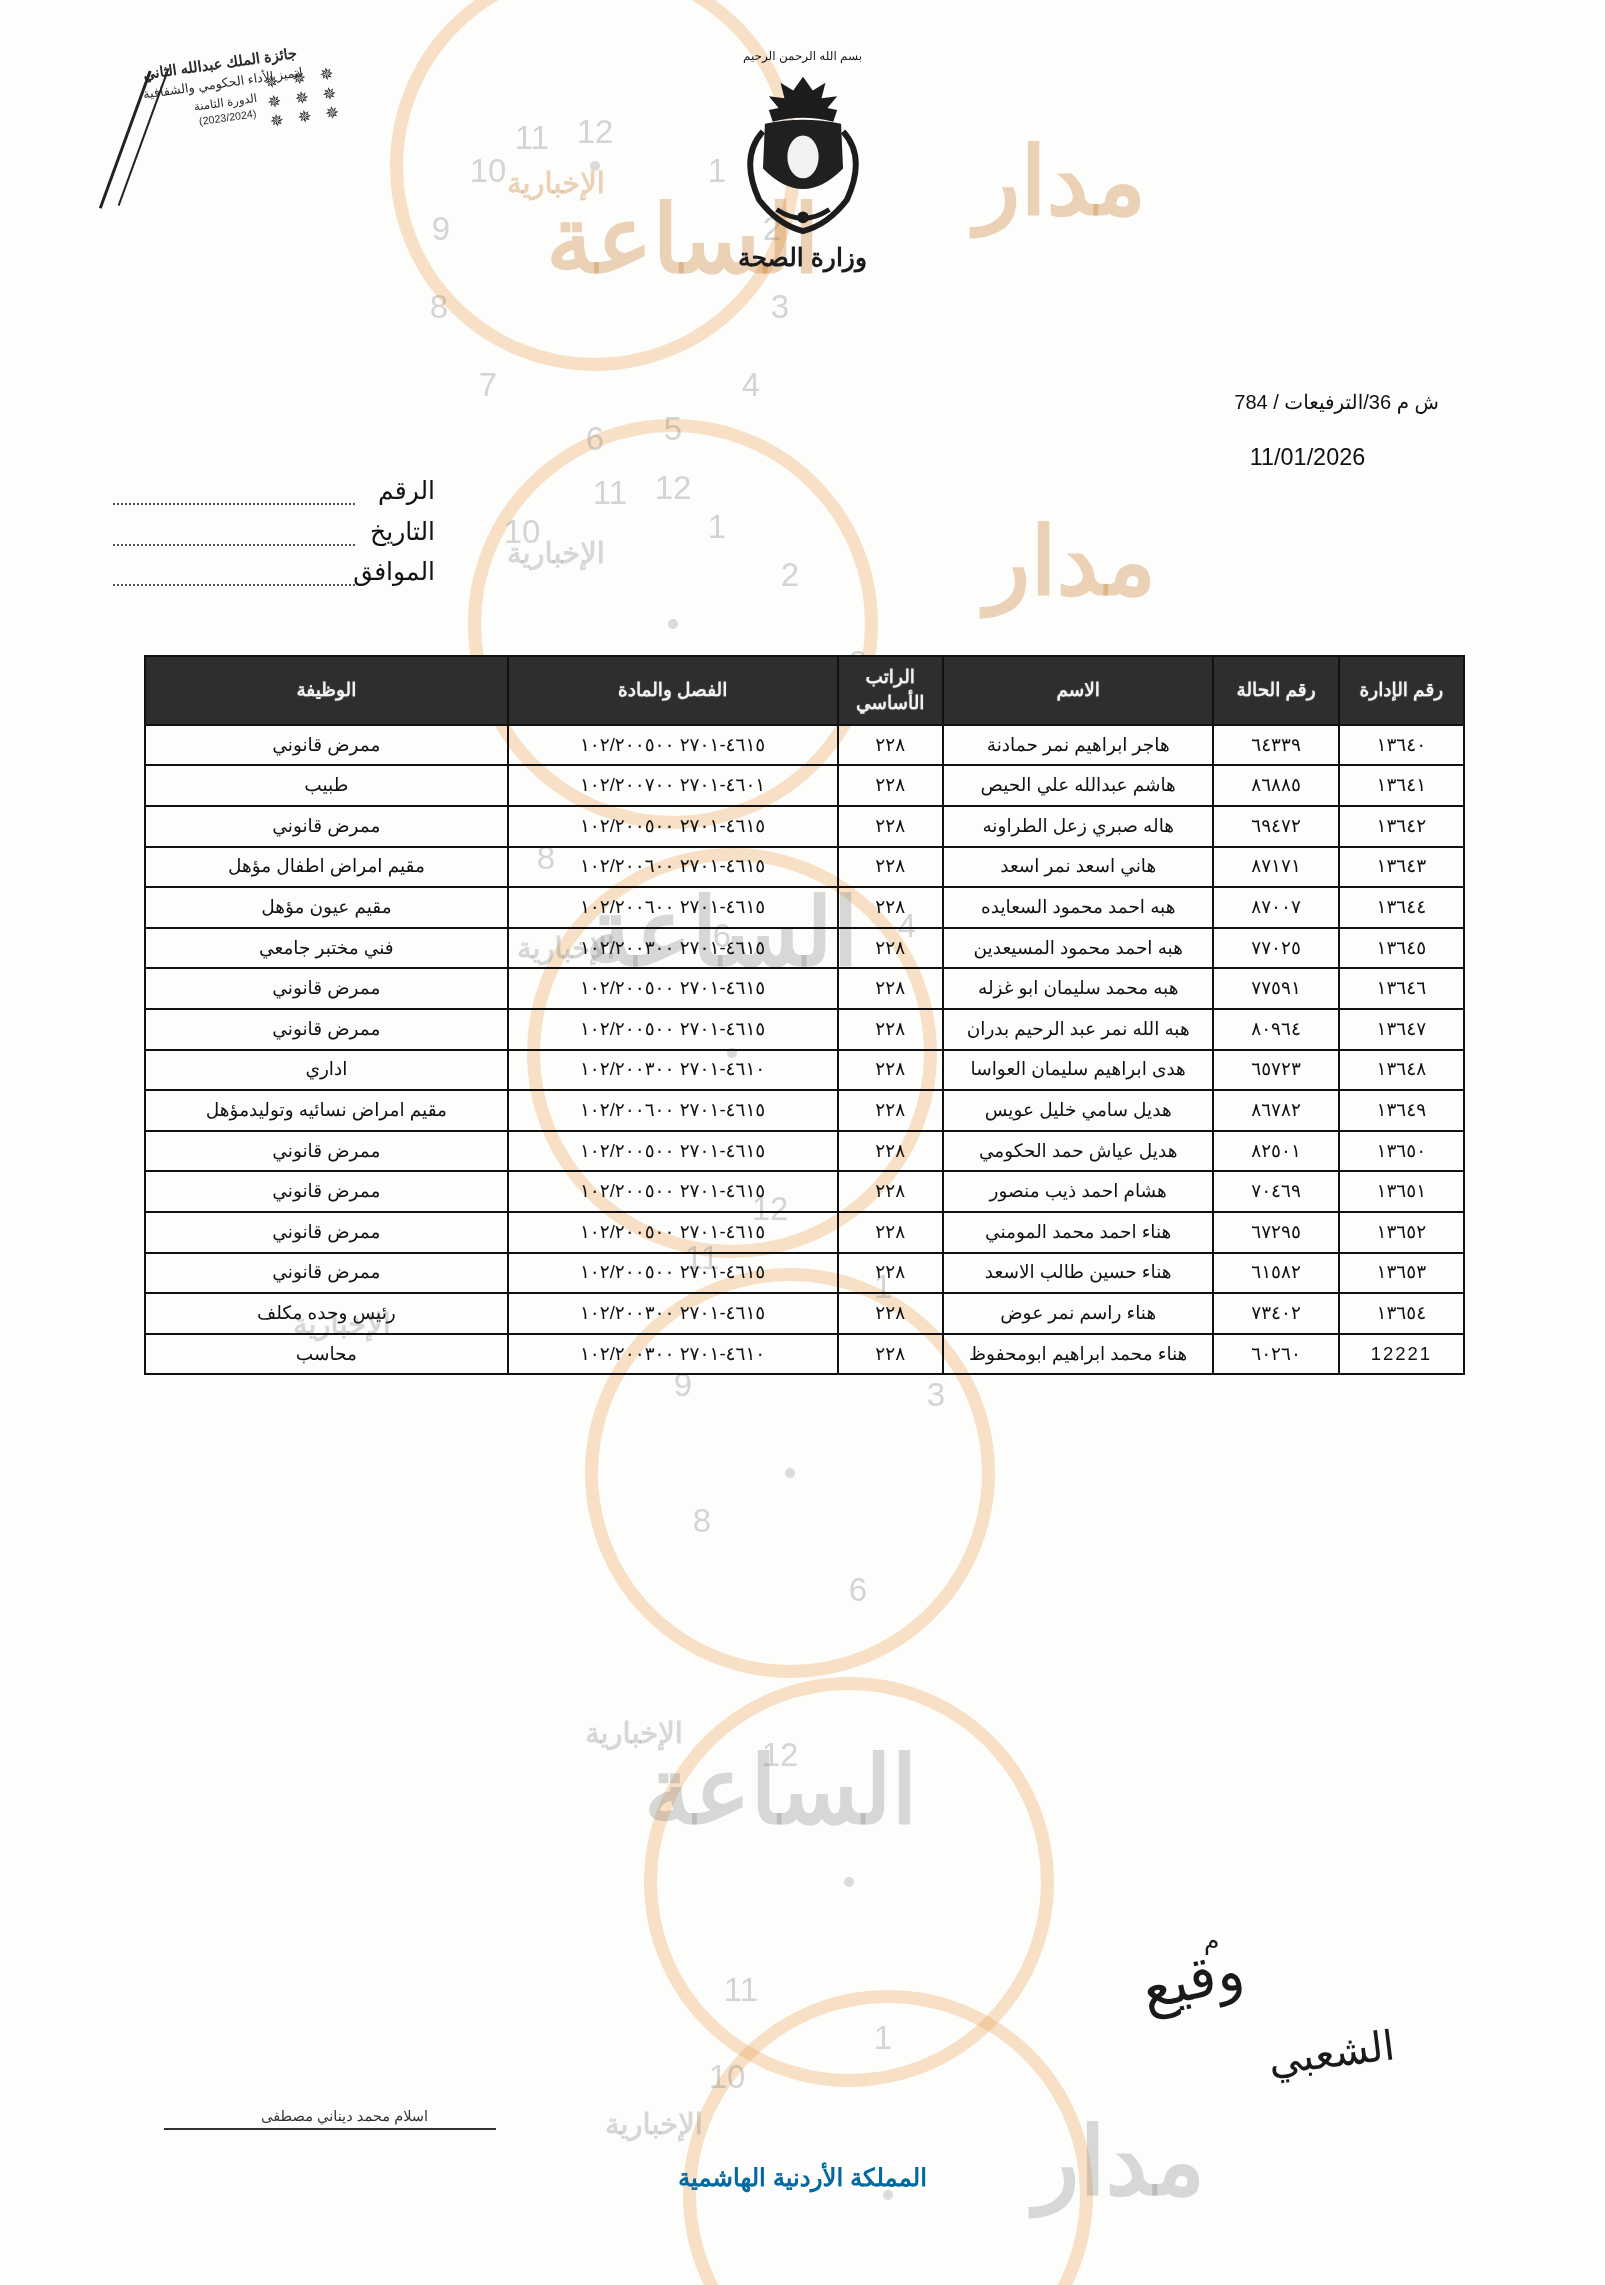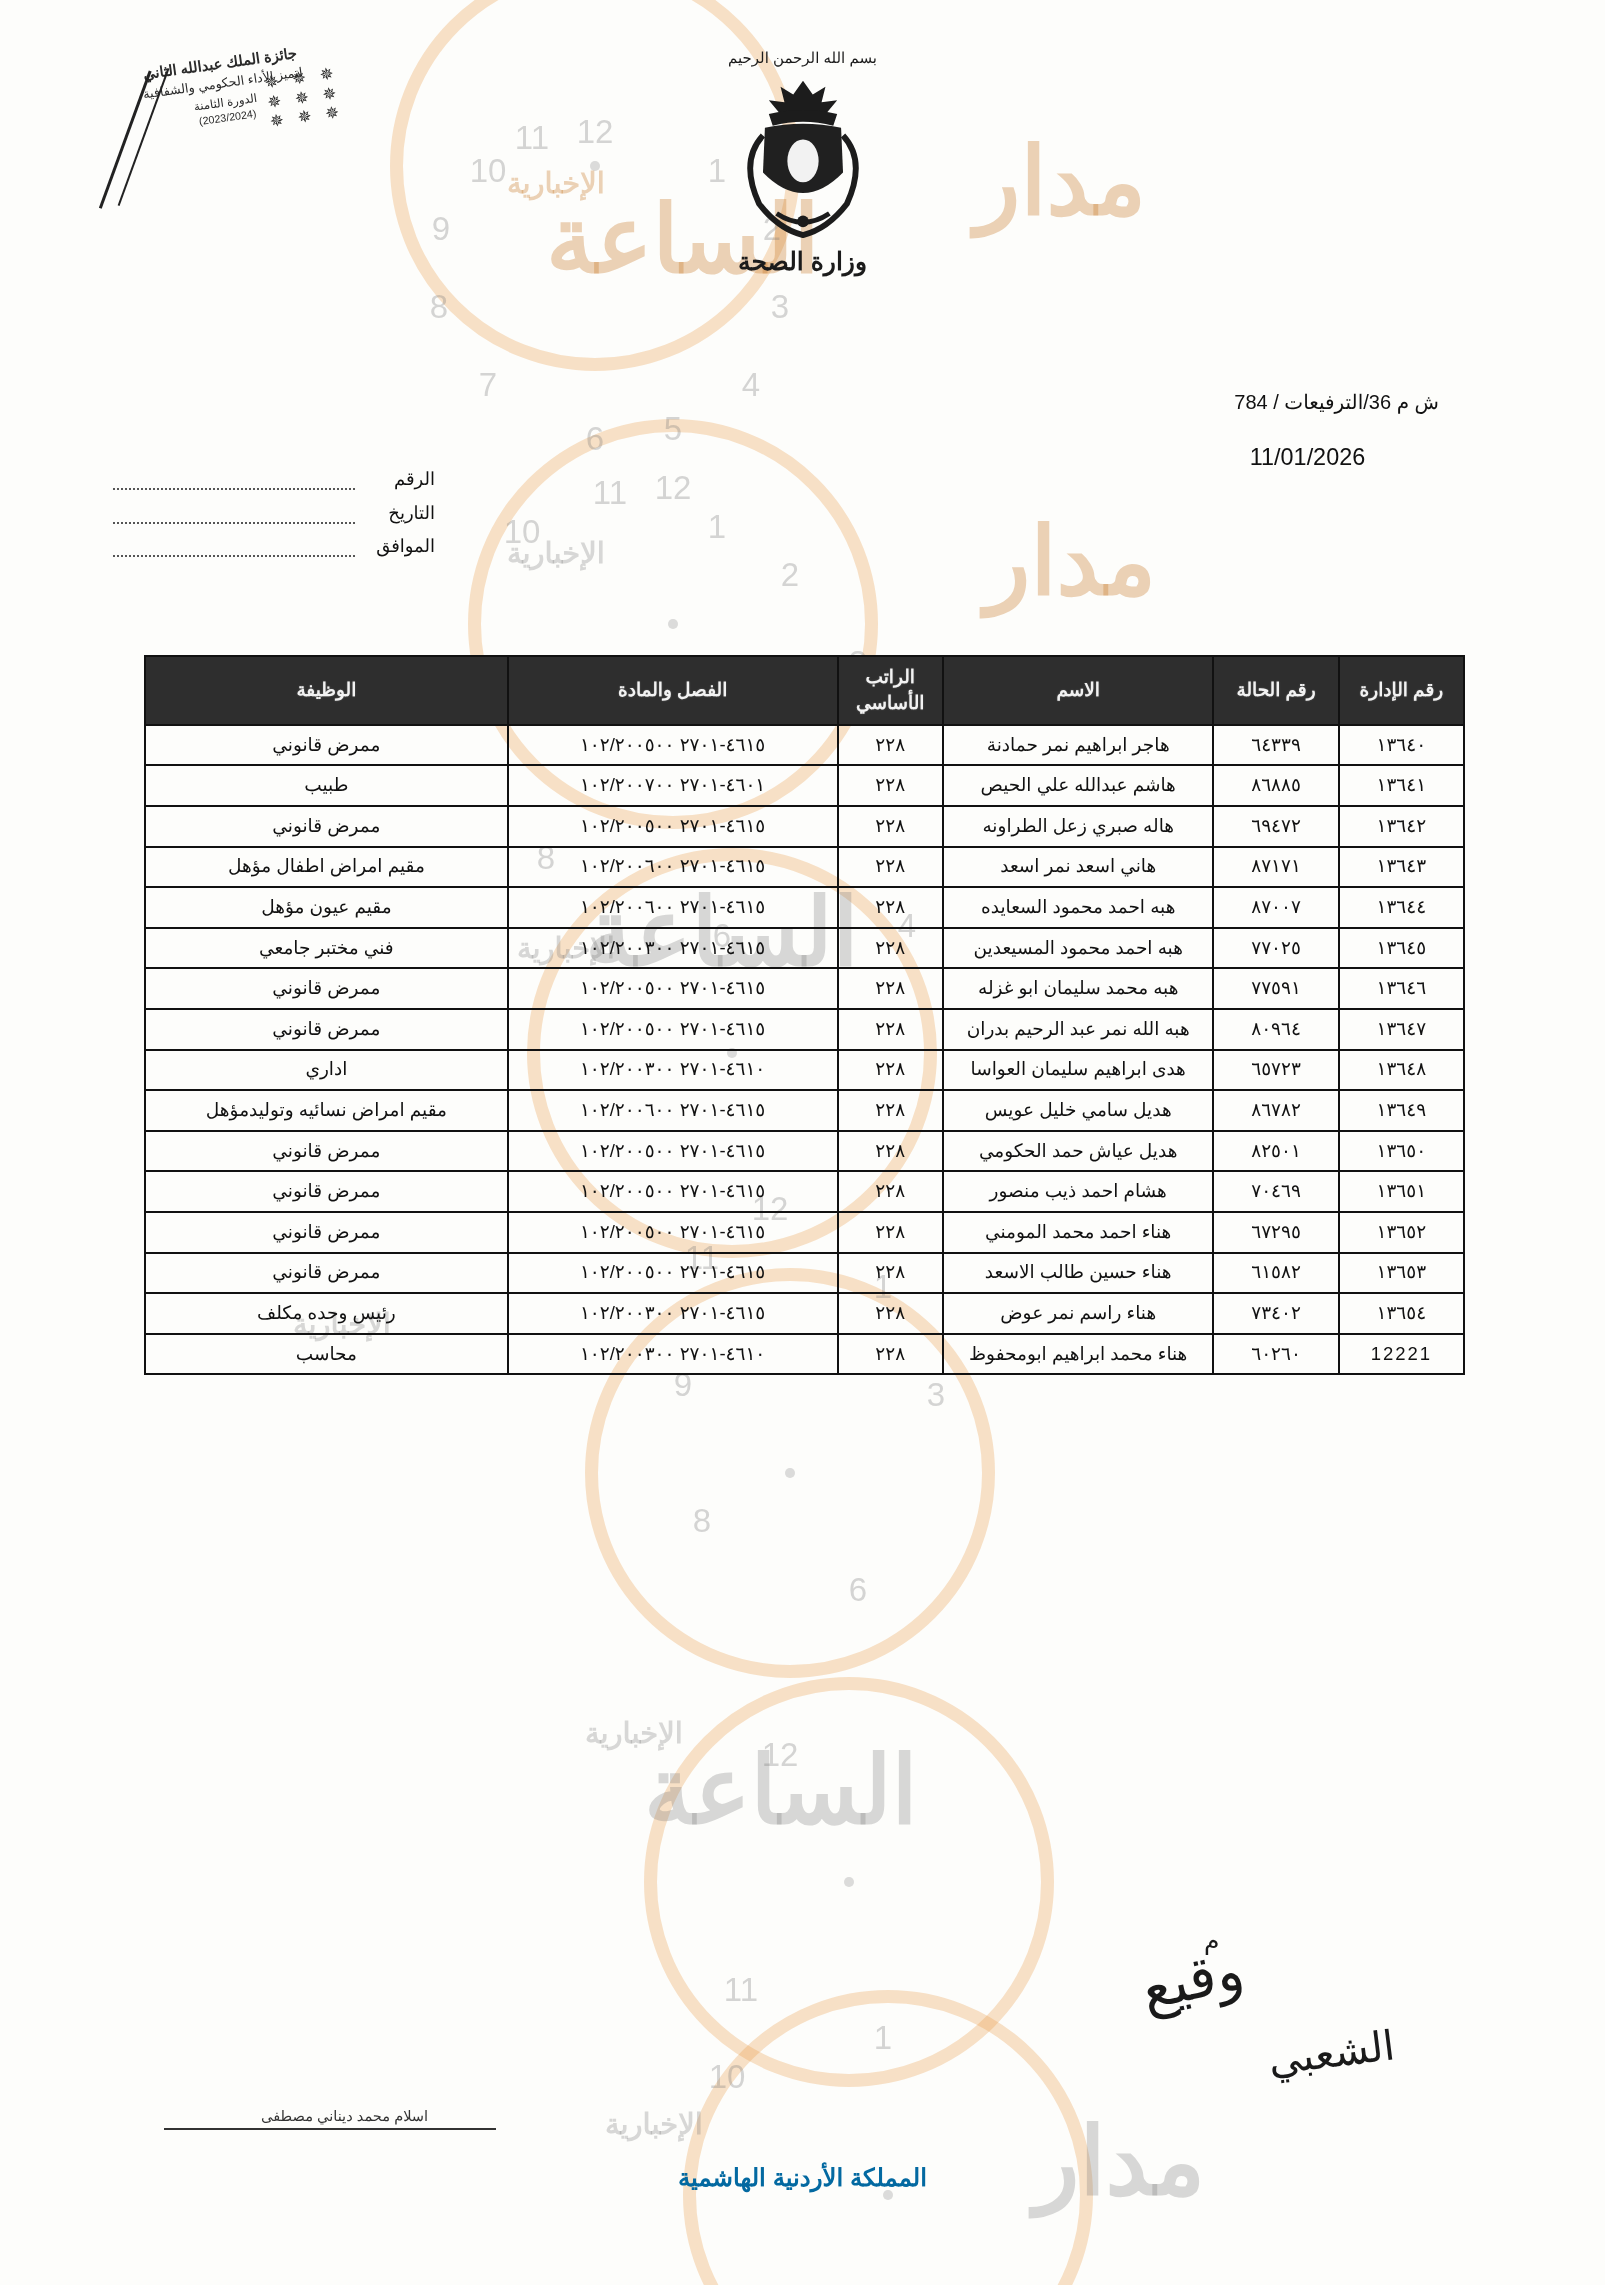--- a/index.html
+++ b/index.html
@@ -114,21 +114,21 @@
   .crest {
     position: absolute;
     left: 50%;
     transform: translateX(-50%);
     top: 49px;
     width: 224px;
     text-align: center;
     color: #1b1b1b;
   }
   .crest .crest-top {
-    font-size: 15px;
+    font-size: 12px;
     font-family: "Liberation Sans", sans-serif;
   }
   .crest svg { display: block; margin: 0 auto; }
   .crest .ministry {
     font-size: 25px;
     font-weight: bold;
     margin-top: 3.9px;
     font-family: "Liberation Sans", sans-serif;
     letter-spacing: 1px;
   }
@@ -159,23 +159,24 @@
     right: 1170px;
     top: 468px;
     width: 322px;
   }
   .field-row {
     display: flex;
     align-items: flex-end;
     justify-content: flex-start;
     direction: rtl;
     margin-bottom: 11.7px;
-    font-size: 18px;
+    font-size: 25px;
     font-family: "Liberation Sans", sans-serif;
     color: #111;
+    margin-top: 8px;
   }
   .field-row .lbl { width: 72px; text-align: right; }
   .field-row .dots {
     flex: 1;
     border-bottom: 2px dotted #555;
     height: 17.6px;
     margin-right: 7.8px;
   }
 
   

